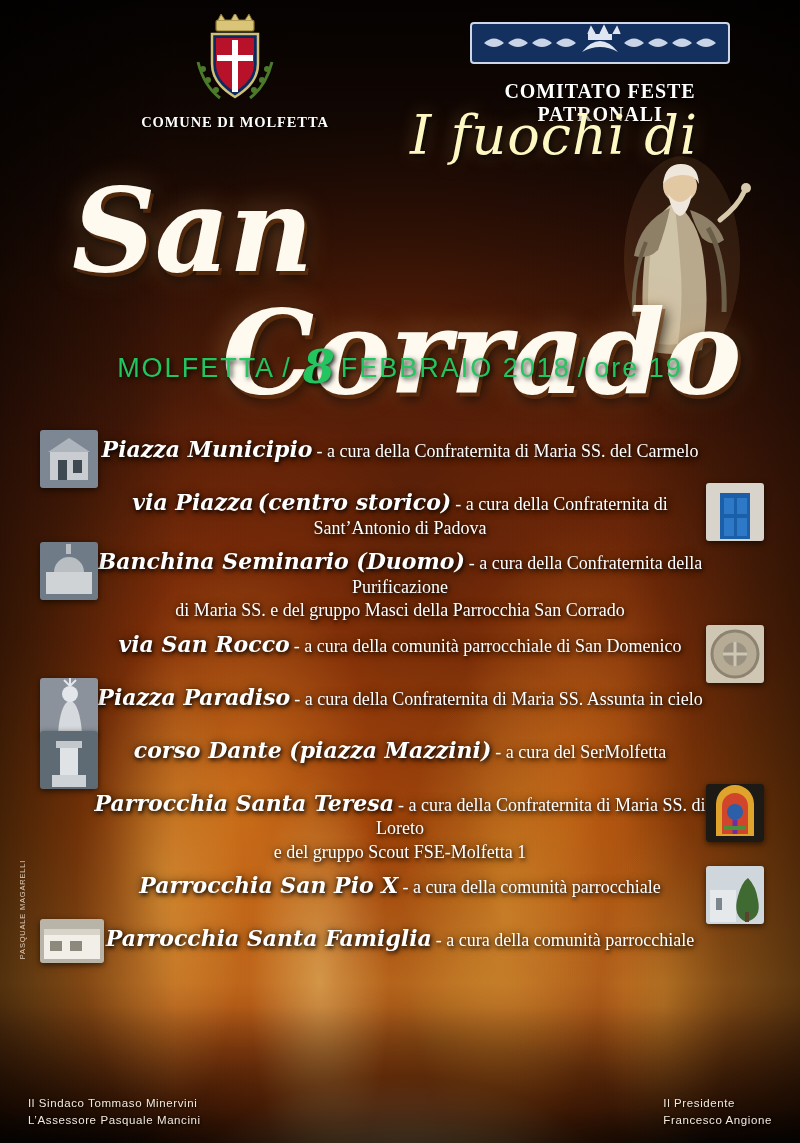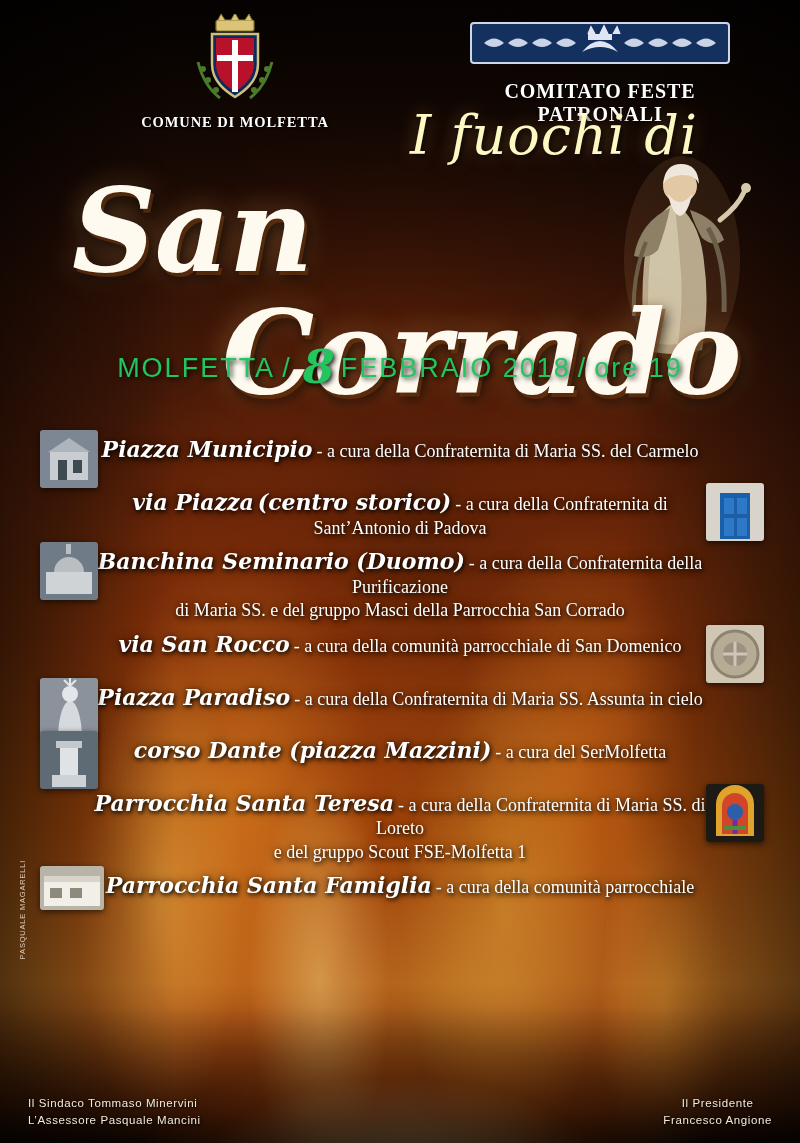--- a/index.html
+++ b/index.html
@@ -186,21 +186,21 @@
   .footer {
     position: absolute;
     left: 0; right: 0; bottom: 14px;
     font-family: "Liberation Sans", sans-serif;
     font-size: 11.5px;
     color: #f2e8dc;
     text-shadow: 1px 1px 3px #000;
     letter-spacing: 0.6px;
   }
   .footer-left { position: absolute; left: 28px; bottom: 0; line-height: 1.5; }
-  .footer-right { position: absolute; right: 28px; bottom: 0; text-align: center; line-height: 1.5; }
+  .footer-right { position: absolute; right: 28px; bottom: 0; text-align: left; line-height: 1.5; }
   .side-credit {
     position: absolute;
     left: -38px; top: 905px;
     width: 120px;
     transform: rotate(-90deg);
     font-family: "Liberation Sans", sans-serif;
     font-size: 7.5px;
     letter-spacing: 0.8px;
     color: #efe2d2;
     opacity: 0.85;
@@ -393,20 +393,35 @@
             </svg>
         </div>
         <div class="row-text">
           <span class="place">Parrocchia Santa Teresa</span>
           <span class="desc">- a cura della Confraternita di  Maria SS. di Loreto</span>
           <span class="desc2">e del gruppo Scout FSE-Molfetta 1</span>
         </div>
       </div>
 
 
+      <div class="row">
+        <div class="thumb right">
+          <svg width="58" height="58" viewBox="0 0 58 58">
+              <rect width="58" height="58" fill="#cfd6dc"></rect>
+              <rect x="4" y="24" width="26" height="32" fill="#e6e9ec"></rect>
+              <rect x="10" y="32" width="6" height="12" fill="#7d858d"></rect>
+              <path d="M40 56 q-14 -6 -8 -26 q4 -14 10 -18 q8 8 10 22 q4 18 -12 22 z" fill="#3f6b33"></path>
+              <rect x="39" y="46" width="4" height="10" fill="#5a4431"></rect>
+            </svg>
+        </div>
+        <div class="row-text">
+          <span class="place">Parrocchia San Pio X</span>
+          <span class="desc">- a cura della comunità parrocchiale</span>
+        </div>
+      </div>
 
       <div class="row">
         <div class="thumb left" style="width:64px;height:44px;">
           <svg width="64" height="44" viewBox="0 0 64 44">
               <rect width="64" height="44" fill="#b9b4a8"></rect>
               <rect x="4" y="14" width="56" height="26" fill="#f2efe8"></rect>
               <rect x="4" y="10" width="56" height="6" fill="#d9d4c9"></rect>
               <rect x="10" y="22" width="12" height="10" fill="#8e897d"></rect>
               <rect x="30" y="22" width="12" height="10" fill="#8e897d"></rect>
             </svg>

